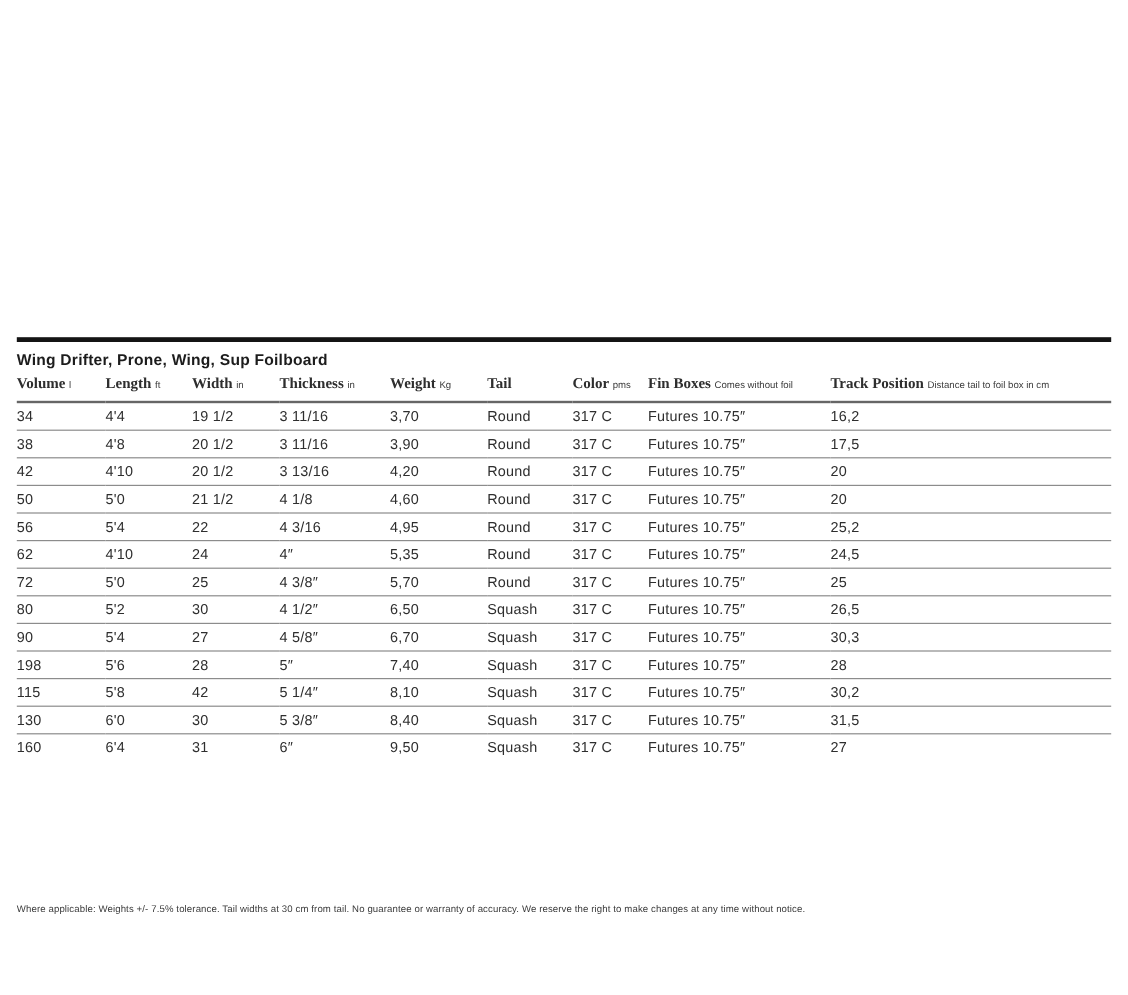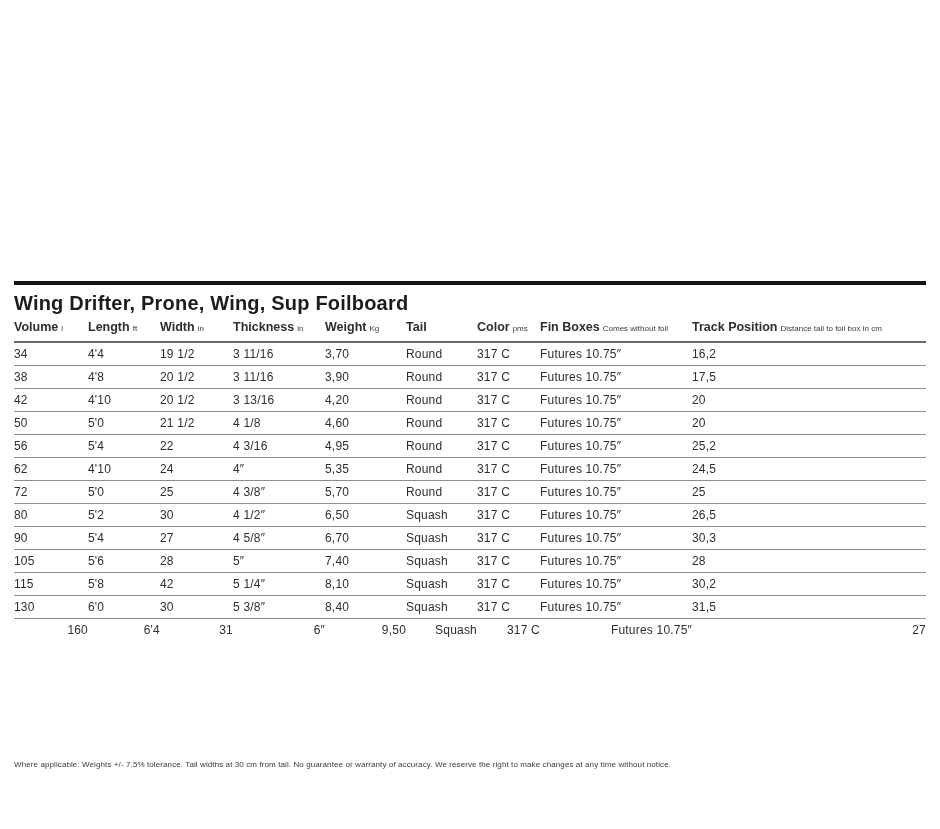--- a/index.html
+++ b/index.html
@@ -7,40 +7,40 @@
     width: 940px; height: 829px;
     background: #ffffff;
     overflow: hidden;
     font-family: "Liberation Sans", sans-serif;
     color: #2e2e2e;
   }
   .sheet { margin: 281px 14px 0 14px; width: 912px; }
   .rule-heavy { height: 4px; background: #141414; }
   .title {
     margin: 0; padding: 7px 0 2px;
-    font-size: 20px; font-weight: bold; letter-spacing: 0.2px;
+    font-size: 13px; font-weight: bold; letter-spacing: 0.2px;
     color: #1c1c1c; white-space: nowrap;
   }
   table.spec { width: 912px; border-collapse: collapse; table-layout: fixed; }
   thead th {
     text-align: left; vertical-align: bottom;
     padding: 3px 0 7px;
     border-bottom: 2px solid #666666;
     font-size: 12.5px; color: #2e2e2e; white-space: nowrap;
     overflow: visible;
   }
-  .h-label { font-weight: bold; }
+  .h-label { font-weight: bold; font-family: Liberation Serif, serif; }
   .h-unit { font-size: 8px; font-weight: normal; margin-left: 3px; color: #3a3a3a; }
   tbody td {
     height: 22px; padding: 0;
     border-bottom: 1.5px solid #8c8c8c;
     font-size: 12px; letter-spacing: 0.2px; white-space: nowrap;
     vertical-align: middle; color: #2e2e2e;
   }
-  tbody tr:last-child td { border-bottom: none; text-align: right; }
+  tbody tr:last-child td { border-bottom: none; }
   .footnote {
     margin: 119px 0 0; font-size: 8px; letter-spacing: 0.1px;
     color: #3a3a3a; white-space: nowrap;
   }
 </style>
 </head>
 <body>
 
 <div class="sheet">
   <div class="rule-heavy"></div>
@@ -164,21 +164,21 @@
           <td>5'4</td>
           <td>27</td>
           <td>4 5/8″</td>
           <td>6,70</td>
           <td>Squash</td>
           <td>317 C</td>
           <td>Futures 10.75″</td>
           <td>30,3</td>
         </tr>
         <tr>
-          <td>105</td>
+          <td>198</td>
           <td>5'6</td>
           <td>28</td>
           <td>5″</td>
           <td>7,40</td>
           <td>Squash</td>
           <td>317 C</td>
           <td>Futures 10.75″</td>
           <td>28</td>
         </tr>
         <tr>

